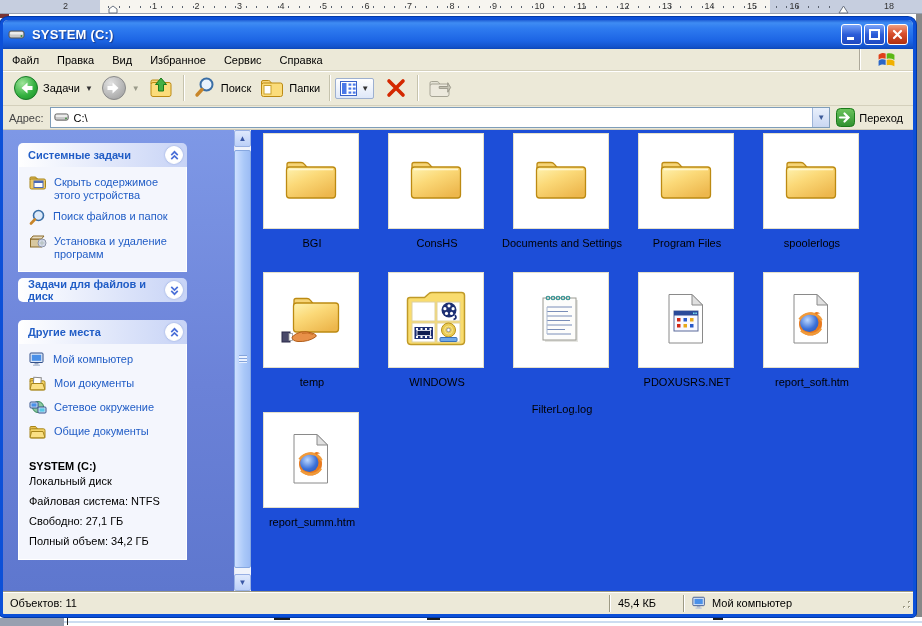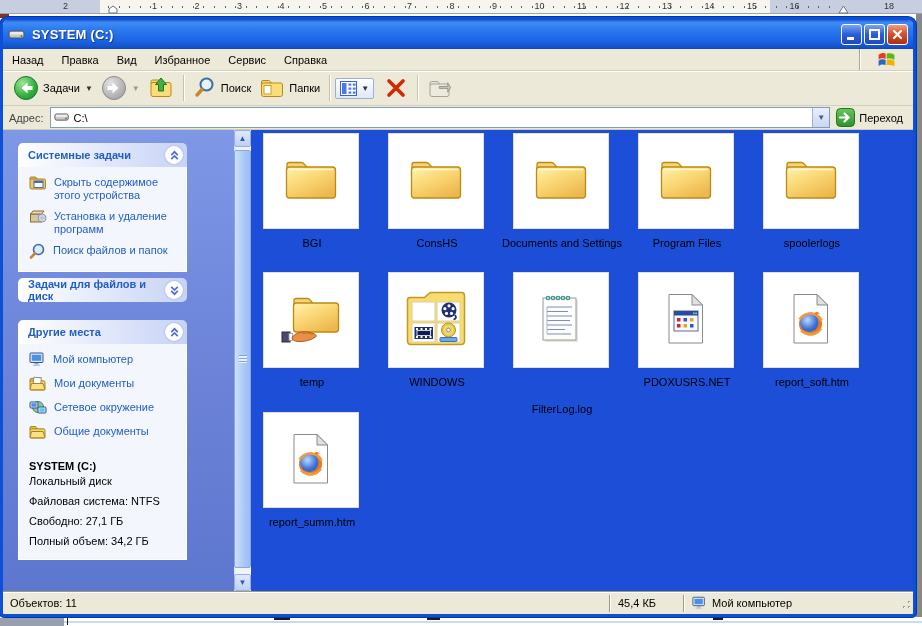--- a/index.html
+++ b/index.html
@@ -163,21 +163,21 @@
       </span>
     <span class="winbtn red">
       <svg width="13" height="13">
           <path d="M3 3 L10 10 M10 3 L3 10" stroke="#fff" stroke-width="2.2" stroke-linecap="round"></path>
         </svg>
       </span>
   </div>
 
   <div id="menubar">
     <span id="menu-items" style="display:flex">
-        <span class="menu-item">Назад</span>
+        <span class="menu-item">Файл</span>
         <span class="menu-item">Правка</span>
         <span class="menu-item">Вид</span>
         <span class="menu-item">Избранное</span>
         <span class="menu-item">Сервис</span>
         <span class="menu-item">Справка</span>
       </span>
     <span id="menu-spacer"></span>
     <span id="menu-logo">
       <svg width="19" height="19" viewBox="0 0 18 18">
         <path d="M1.5 4.5 C4 2.5 6.5 2.5 8.2 3.4 L8.2 8.3 C6 7.5 3.5 7.6 1.5 9.2 Z" fill="#e0401a"></path>
@@ -317,35 +317,35 @@
             <div class="side-item">
               <span><svg width="18" height="15" viewBox="0 0 18 15">
                   <path d="M1 5 L1 3 Q1 2 2 2 L6 2 Q7 2 7.6 3 L8.4 4 Z" fill="#e0b85a" stroke="#a8861a"></path>
                   <rect x="1" y="4" width="15.5" height="10" rx="1.5" fill="#ecc86a" stroke="#a8861a"></rect>
                   <rect x="5" y="6" width="9" height="6.5" fill="#fff" stroke="#4a6ab8"></rect>
                   <rect x="5" y="6" width="9" height="2" fill="#4a6ab8"></rect>
                 </svg></span>
               <span class="txt">Скрыть содержимое этого устройства</span>
             </div>
             <div class="side-item">
+              <span><svg width="17" height="16" viewBox="0 0 17 16">
+                  <circle cx="9.5" cy="6.5" r="5" fill="#ddeafa" stroke="#3a6ea5" stroke-width="1.6"></circle>
+                  <path d="M5.8 10.5 L2 14.5" stroke="#c8862a" stroke-width="2.6" stroke-linecap="round"></path>
+                </svg></span>
+              <span class="txt">Поиск файлов и папок</span>
+            </div>
+            <div class="side-item">
               <span><svg width="18" height="15" viewBox="0 0 18 15">
                   <rect x="1.5" y="5" width="11" height="8" fill="#d8c8a0" stroke="#8a6a2a"></rect>
                   <path d="M1.5 5 L4 2 L15 2 L12.5 5 Z" fill="#e8dcc0" stroke="#8a6a2a"></path>
                   <circle cx="13" cy="9" r="4" fill="#e4e8f0" stroke="#8a92a8"></circle>
                   <circle cx="13" cy="9" r="1.2" fill="#fff" stroke="#9aa"></circle>
                   <circle cx="13" cy="9" r="2.6" fill="none" stroke="#c8d0e0"></circle>
                 </svg></span>
               <span class="txt">Установка и удаление программ</span>
-            </div>
-            <div class="side-item">
-              <span><svg width="17" height="16" viewBox="0 0 17 16">
-                  <circle cx="9.5" cy="6.5" r="5" fill="#ddeafa" stroke="#3a6ea5" stroke-width="1.6"></circle>
-                  <path d="M5.8 10.5 L2 14.5" stroke="#c8862a" stroke-width="2.6" stroke-linecap="round"></path>
-                </svg></span>
-              <span class="txt">Поиск файлов и папок</span>
             </div>
           </div>
         </div>
         <div class="panel" style="top: 148px;">
           <div class="panel-header round">
             <span class="panel-title">Задачи для файлов и диск</span>
             <span class="chev">
               <svg width="13" height="13" viewBox="0 0 14 14">
                 <g stroke="#4a6fd8" stroke-width="1.8" fill="none">
                   <path d="M3.5 3 L7 6.5 L10.5 3"></path>

